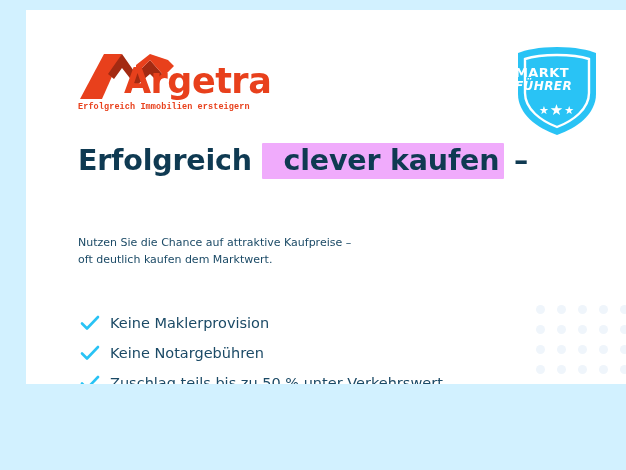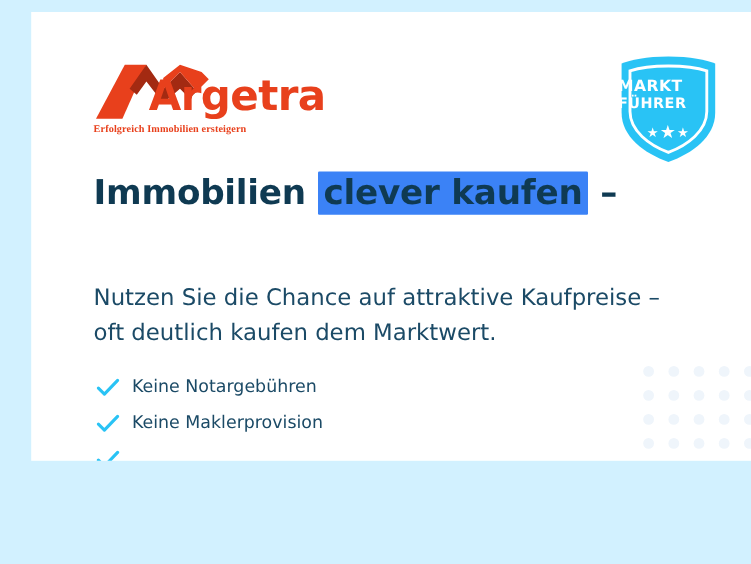--- a/index.html
+++ b/index.html
@@ -82,21 +82,21 @@
   }
   .logo-tagline {
     position: absolute;
     left: 0px;
     top: 50px;
     font-size: 8.5px;
     font-weight: bold;
     color: #e8401c;
     letter-spacing: 0.1px;
     white-space: nowrap;
-    font-family: Liberation Serif, serif;
+    font-family: Liberation Mono, monospace;
   }
 
   
   .badge {
     position: absolute;
     left: 489px;
     top: 36px;
     width: 84px;
     height: 90px;
   }
@@ -107,21 +107,21 @@
     top: 20px;
     width: 84px;
     text-align: left;
     color: #ffffff;
     font-weight: bold;
     line-height: 1.08;
     font-family: "DejaVu Sans", sans-serif;
     letter-spacing: 0.4px;
   }
   .badge-line1 { font-size: 13px; display: block; }
-  .badge-line2 { font-size: 12px; display: block; }
+  .badge-line2 { font-size: 12px; display: block; font-style: italic; }
   .badge-stars {
     position: absolute;
     left: 0;
     top: 55px;
     width: 84px;
     text-align: center;
     color: #ffffff;
     font-size: 11px;
     letter-spacing: 1px;
   }
@@ -134,33 +134,33 @@
     top: 133px;
     width: 470px;
     font-size: 28.5px;
     font-weight: bold;
     color: #0f3a52;
     line-height: 1.26;
     letter-spacing: -0.2px;
     font-family: "DejaVu Sans", sans-serif;
   }
   .headline .hl {
-    background: #3b82f6;
-    padding: 1px 5px 2px 5px;
+    background: #f0abfc;
+    padding: 1px 5px 2px 22px;
     border-radius: 1px;
   }
   .headline-line { display: block; white-space: nowrap; }
 
   
   .subheadline {
     position: absolute;
     left: 52px;
     top: 224px;
     width: 470px;
-    font-size: 19px;
+    font-size: 11px;
     font-weight: normal;
     color: #1b4a66;
     line-height: 1.55;
     font-family: "DejaVu Sans", sans-serif;
   }
   .subheadline span { display: block; white-space: nowrap; }
 
   
   .bullets {
     position: absolute;
@@ -251,48 +251,56 @@
       <div class="badge-text">
         <span class="badge-line1">MARKT</span>
         <span class="badge-line2">FÜHRER</span>
       </div>
       <div class="badge-stars">
         <span>★</span><span class="big">★</span><span>★</span>
       </div>
     </div>
 
     <div class="headline">
-      <span class="headline-line"><span>Immobilien </span><span class="hl">clever kaufen</span><span> –</span></span>
+      <span class="headline-line"><span>Erfolgreich </span><span class="hl">clever kaufen</span><span> –</span></span>
     </div>
 
     <div class="subheadline">
       <span>Nutzen Sie die Chance auf attraktive Kaufpreise –</span>
       <span>oft deutlich kaufen dem Marktwert.</span>
     </div>
 
     <div class="bullets">
       <div class="bullet">
         <span class="bullet-check">
           <svg width="20" height="16" viewBox="0 0 20 16">
               <path d="M2 8.5 L7 13.5 L18 2" fill="none" stroke="#29c3f5" stroke-width="2.6" stroke-linecap="round" stroke-linejoin="round"></path>
             </svg>
         </span>
-        <span class="bullet-label">Keine Notargebühren</span>
+        <span class="bullet-label">Keine Maklerprovision</span>
       </div>
       <div class="bullet">
         <span class="bullet-check">
           <svg width="20" height="16" viewBox="0 0 20 16">
               <path d="M2 8.5 L7 13.5 L18 2" fill="none" stroke="#29c3f5" stroke-width="2.6" stroke-linecap="round" stroke-linejoin="round"></path>
             </svg>
         </span>
-        <span class="bullet-label">Keine Maklerprovision</span>
+        <span class="bullet-label">Keine Notargebühren</span>
       </div>
       <div class="bullet">
         <span class="bullet-check">
           <svg width="20" height="16" viewBox="0 0 20 16">
               <path d="M2 8.5 L7 13.5 L18 2" fill="none" stroke="#29c3f5" stroke-width="2.6" stroke-linecap="round" stroke-linejoin="round"></path>
             </svg>
         </span>
+        <span class="bullet-label">Zuschlag teils bis zu 50 % unter Verkehrswert</span>
+      </div>
+      <div class="bullet">
+        <span class="bullet-check">
+          <svg width="20" height="16" viewBox="0 0 20 16">
+              <path d="M2 8.5 L7 13.5 L18 2" fill="none" stroke="#29c3f5" stroke-width="2.6" stroke-linecap="round" stroke-linejoin="round"></path>
+            </svg>
+        </span>
       </div>
     </div>
 
   </div>
 </div>
 
 </body></html>

